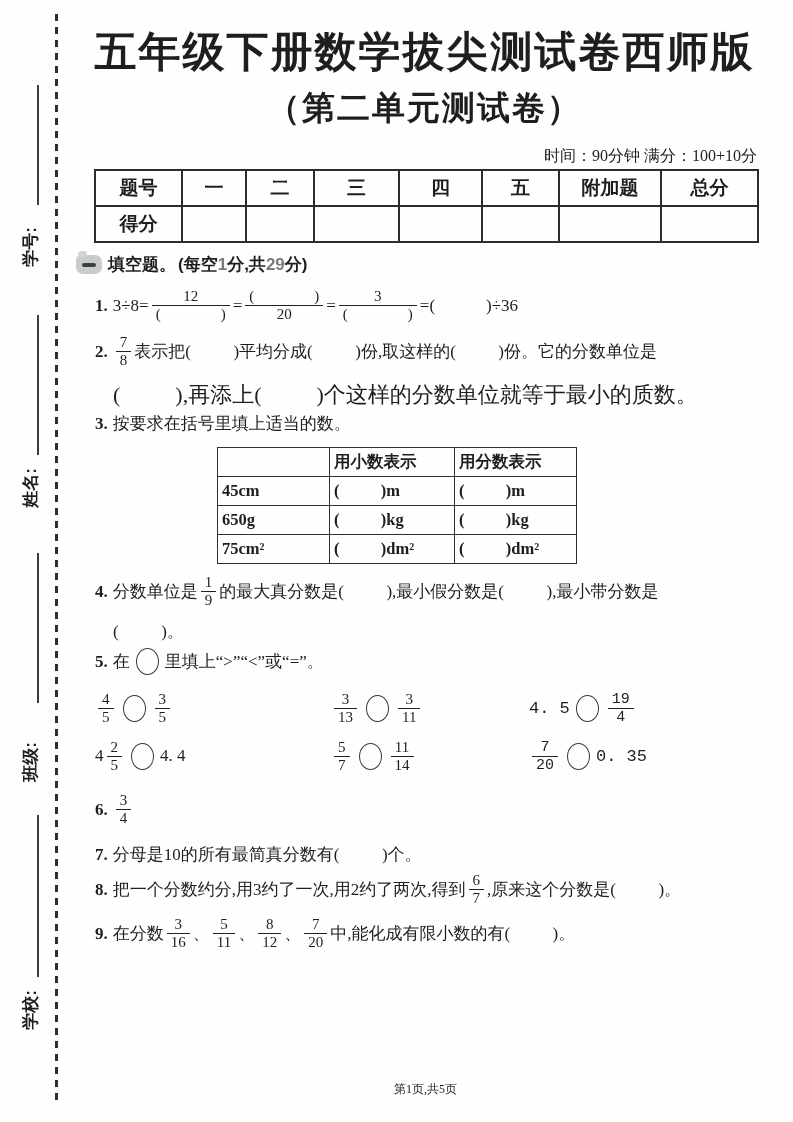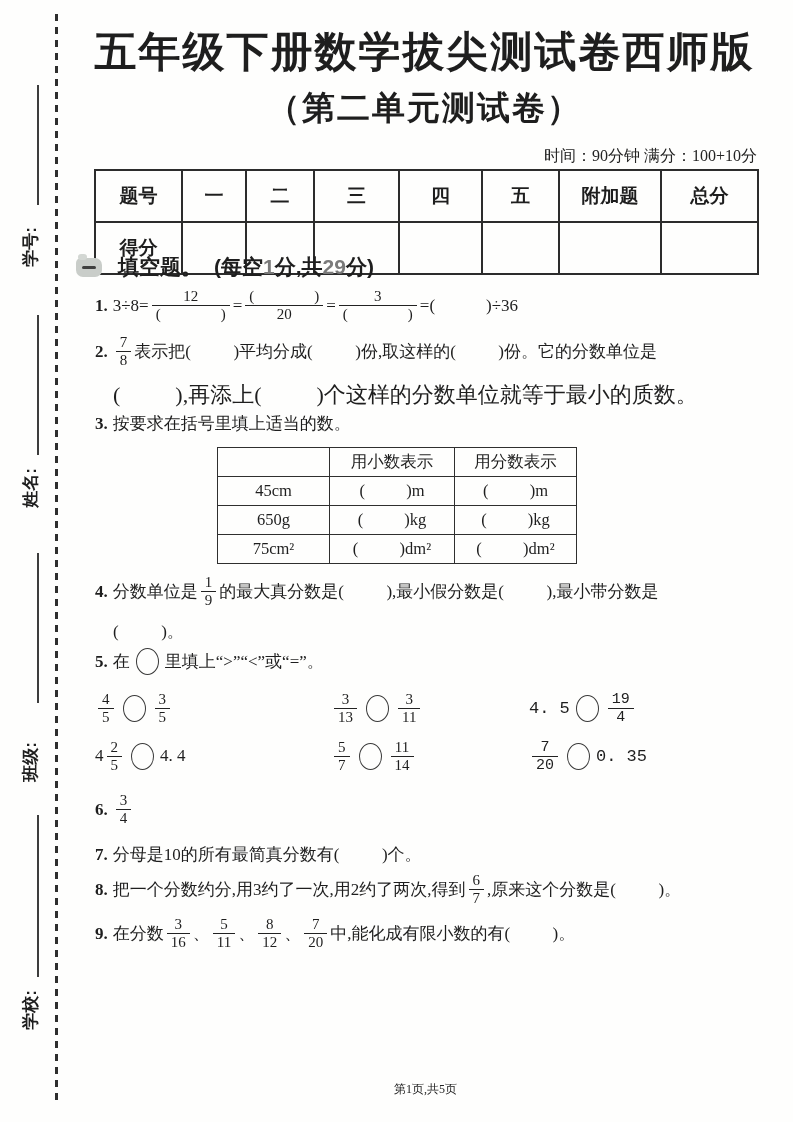--- a/index.html
+++ b/index.html
@@ -36,28 +36,28 @@
   .exam-info {
     position:absolute; top:146px; right:36px; font-size:16px; color:#242424;
   }
 
   
   table.score {
     position:absolute; left:94px; top:169px; width:663px;
     border-collapse:collapse; table-layout:fixed; text-align:center;
   }
   table.score td {
-    border:2px solid #2c2c2c; height:52px; font-size:19px; font-weight:bold;
+    border:2px solid #2c2c2c; height:36px; font-size:19px; font-weight:bold;
     font-family:"Liberation Sans", sans-serif; padding:0;
   }
 
   
   .section-head {
     position:absolute; left:76px; top:253px; display:flex; align-items:center;
-    gap:16px; font-size:21px; font-weight:bold;
+    gap:6px; font-size:17px; font-weight:bold;
     font-family:"Liberation Sans", sans-serif;
   }
   .badge {
     width:26px; height:19px; background:#c9cdc9; border-radius:5px 7px 7px 7px;
     position:relative; flex:none;
   }
   .badge::before {
     content:""; position:absolute; left:2px; top:-4px; width:9px; height:6px;
     background:#d3d7d3; border-radius:3px;
   }
@@ -78,22 +78,23 @@
     text-align:center; margin:0 3px; line-height:1.15; font-size:15px; flex:none;
   }
   .frac .fn { border-bottom:1.4px solid #222; padding:0 4px; }
   .frac .fd { padding:0 4px; }
   .cmp-circle {
     display:inline-block; width:23px; height:27px; border:1.7px solid #3a3a3a;
     border-radius:50%; margin:0 6px; flex:none; background:transparent;
   }
   
   table.mini {
-    border-collapse:collapse; margin:12px 0 0 122px; text-align:center;
+    border-collapse:collapse; margin:12px 0 0 122px; 
     table-layout:fixed;
+    font-weight:bold;
   }
   table.mini td { border:1.6px solid #2f2f2f; font-size:16.5px; height:29px; padding:0 4px; white-space:pre; }
   
   .cmp-row { display:flex; align-items:center; }
   .cmp-cell { display:flex; align-items:center; }
   .cmp-c1 { width:236px; } .cmp-c2 { width:198px; } .cmp-c3 { flex:1;font-family:Liberation Mono, monospace; }
 
   .footer {
     position:absolute; left:58px; right:0; top:1081px; text-align:center;
     font-size:12px; color:#222;

